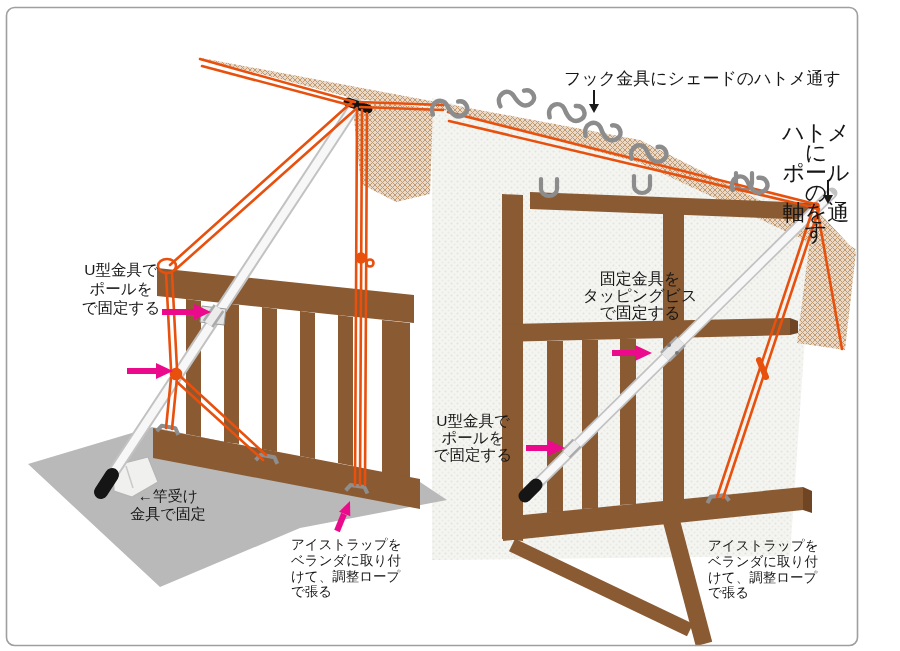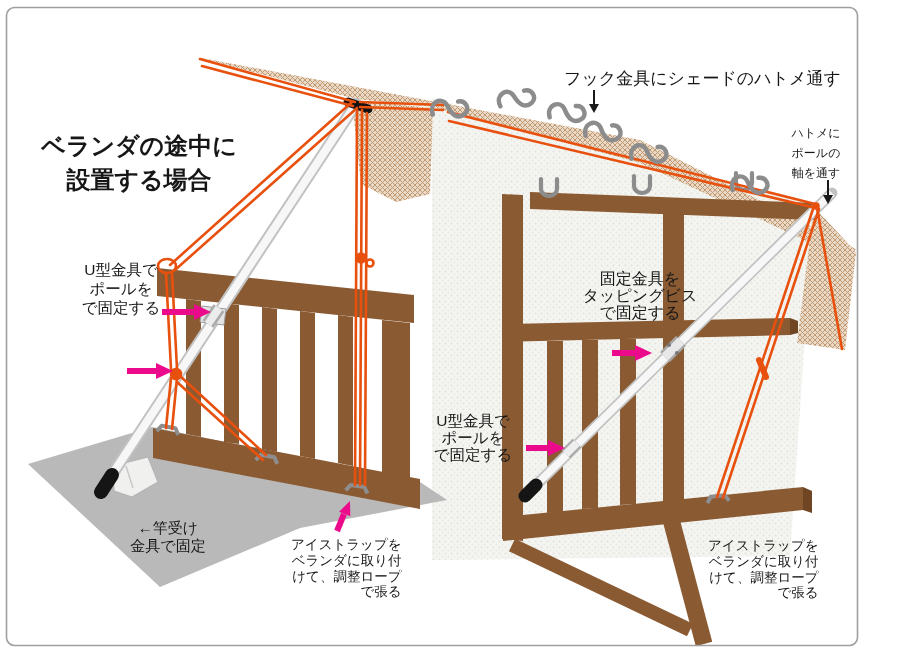--- a/index.html
+++ b/index.html
@@ -1,26 +1,26 @@
 <!DOCTYPE html>
 <html><head>
 <meta charset="utf-8">
 <style>
   html,body{margin:0;padding:0;background:#fff;}
   .stage{position:relative;width:900px;height:651px;background:#fff;overflow:hidden;
          font-family:"Liberation Sans",sans-serif;}
   .stage svg{position:absolute;left:0;top:0;}
-  .lbl{position:absolute;color:#161616;white-space:pre-line;z-index:5;text-align:right;}
+  .lbl{position:absolute;color:#161616;white-space:pre-line;z-index:5;}
   .lbl.c{text-align:center;}
   #lb-title{left:36px;top:129px;width:206px;font-size:24px;font-weight:bold;line-height:34px;}
   #lb-hook{left:564px;top:67px;font-size:17px;}
-  #lb-hatome{left:779px;top:123px;width:74px;font-size:12px;line-height:20px;}
+  #lb-hatome{left:779px;top:123px;width:74px;font-size:22px;line-height:20px;}
   #lb-ubl{left:74px;top:260px;width:94px;font-size:15.5px;line-height:19px;}
   #lb-rope{left:10px;top:338px;width:122px;font-size:14px;line-height:18px;}
-  #lb-holder{left:124px;top:487px;width:88px;font-size:15px;line-height:18px;margin-top:32px;}
+  #lb-holder{left:124px;top:487px;width:88px;font-size:15px;line-height:18px;}
   #lb-esl{left:291px;top:537px;font-size:13.5px;line-height:15.8px;}
   #lb-fix{left:577px;top:271px;width:126px;font-size:16px;line-height:16.8px;}
   #lb-ubr{left:427px;top:412px;width:92px;font-size:15.5px;line-height:17px;}
   #lb-esr{left:708px;top:538px;font-size:13.5px;line-height:15.8px;}
 </style>
 </head>
 <body>
 
 <div class="stage">
 
@@ -188,22 +188,20 @@
     </g>
     <g>
       <line x1="828" y1="180" x2="828" y2="195"></line>
       <polygon points="823,195 833,195 828,204" stroke="none"></polygon>
     </g>
   </g>
 
   <rect x="6.5" y="7.5" width="851" height="638" rx="8" fill="none" stroke="#9f9f9f" stroke-width="1.6"></rect>
 </svg>
 
-<div class="lbl c" id="lb-title">ベランダの途中に
-設置する場合</div>
 <div class="lbl" id="lb-hook">フック金具にシェードのハトメ通す</div>
 <div class="lbl c" id="lb-hatome">ハトメに
 ポールの
 軸を通す</div>
 <div class="lbl c" id="lb-ubl">U型金具で
 ポールを
 で固定する</div>
 <div class="lbl c" id="lb-holder">←竿受け
 金具で固定</div>
 <div class="lbl" id="lb-esl">アイストラップを

